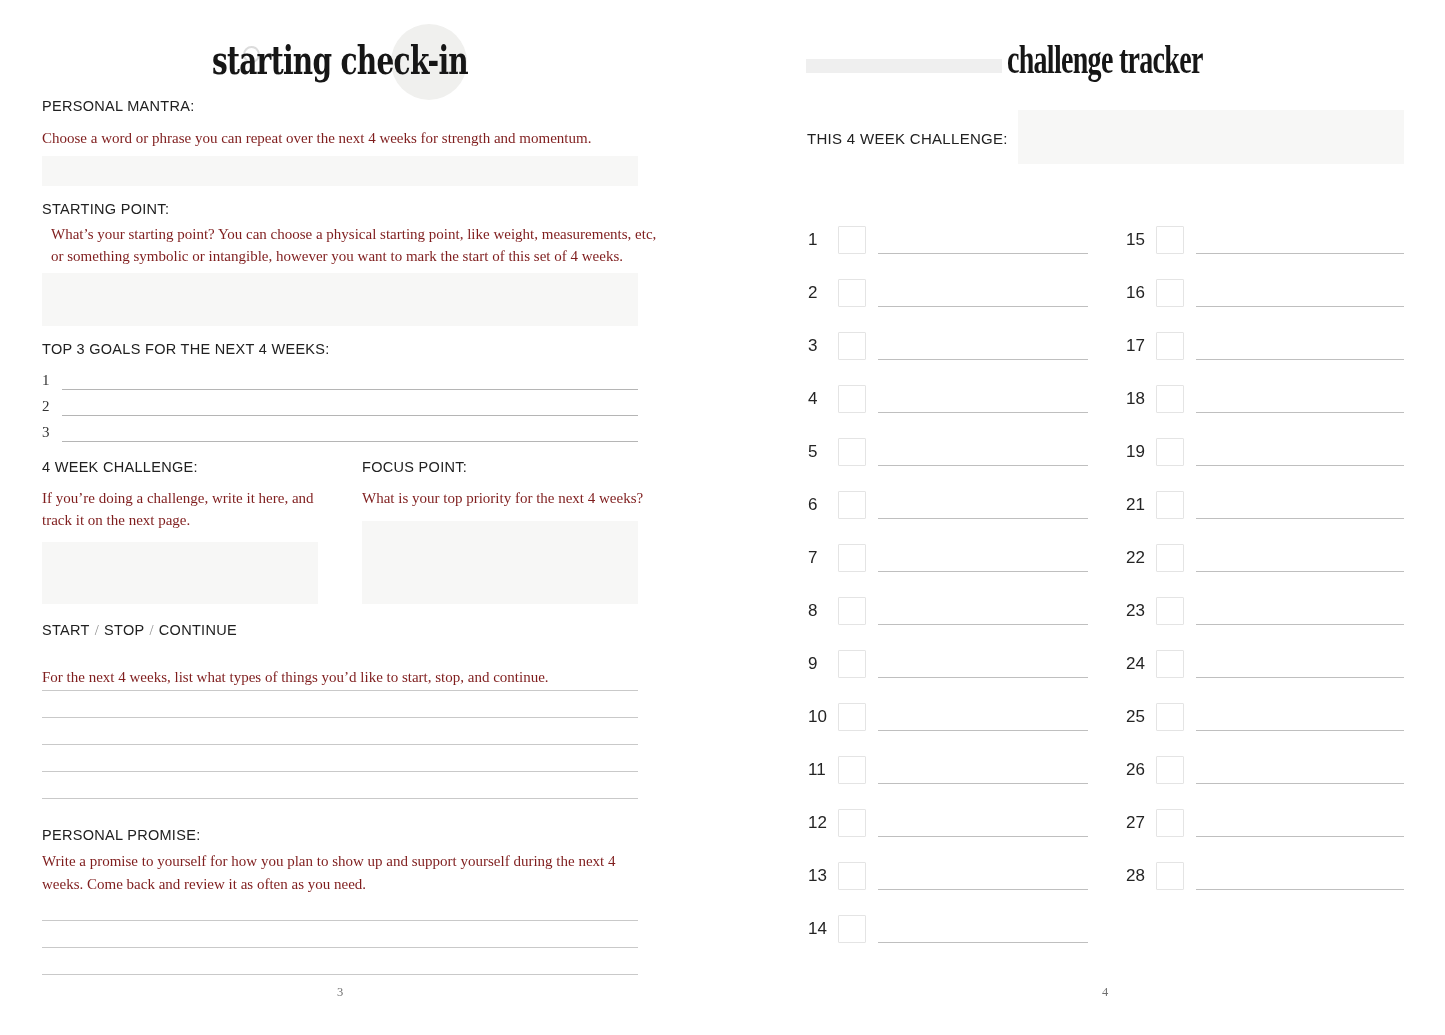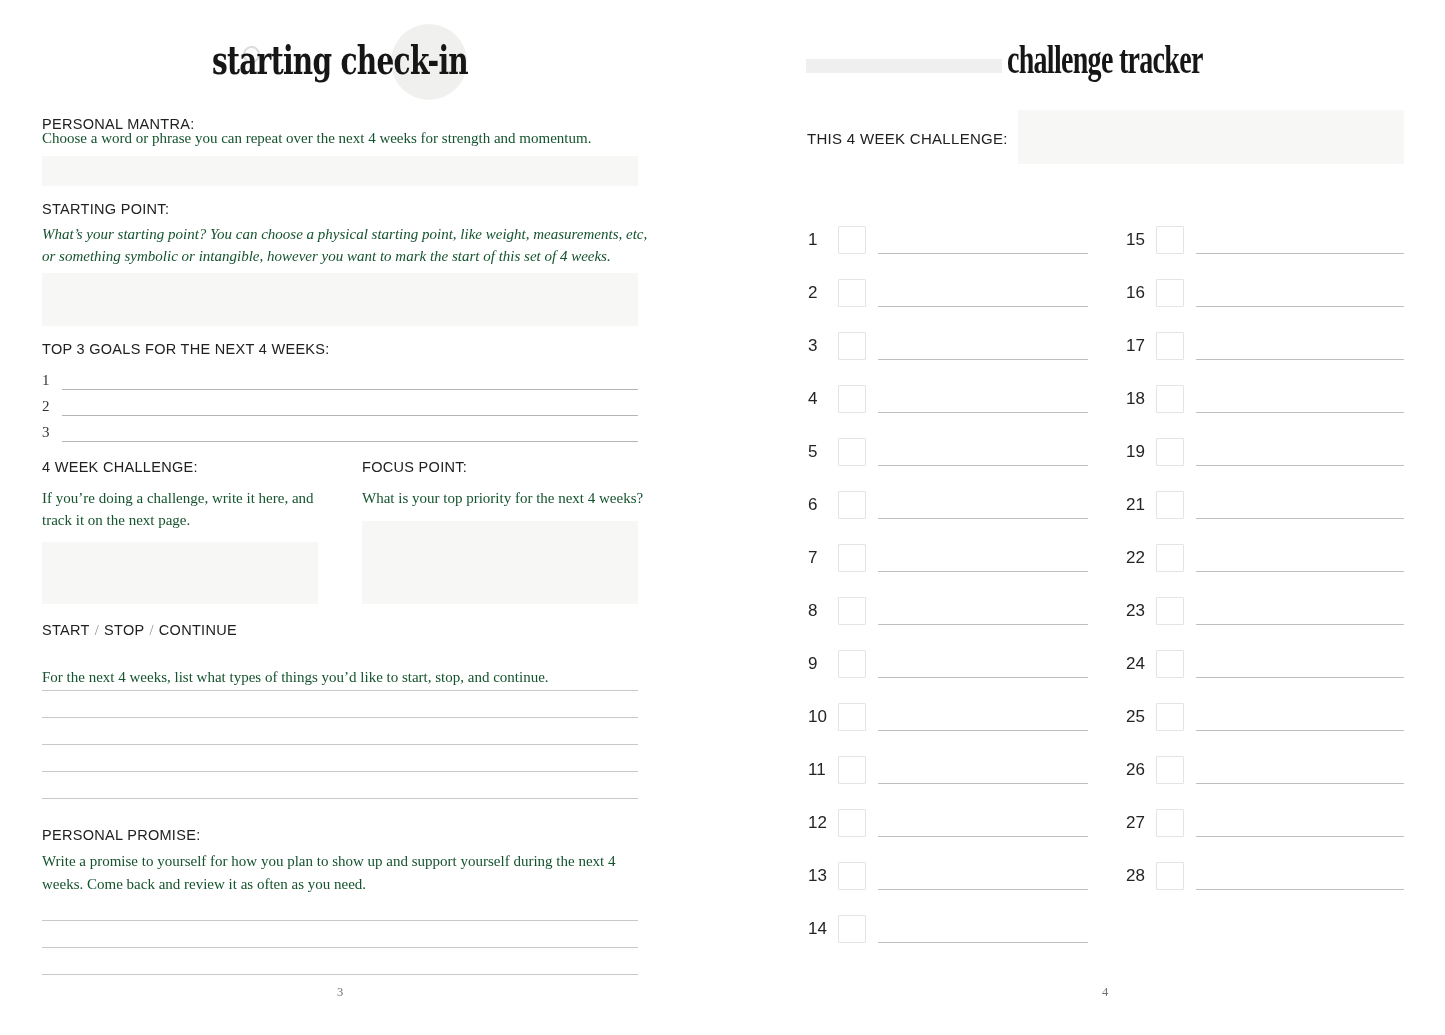--- a/index.html
+++ b/index.html
@@ -13,21 +13,21 @@
   
   .title{font-family:"DejaVu Serif",serif;font-weight:700;font-size:40px;color:#161616;
          letter-spacing:-1px;white-space:nowrap;line-height:44px;text-align:center;width:100%;z-index:2;}
   .squeeze{display:inline-block;transform:scaleX(.70);transform-origin:50% 50%;}
   .deco-circle{background:#f0f0ee;border-radius:50%;z-index:1;}
   .deco-ring{border:2px solid #dcdcdc;border-radius:50%;z-index:1;background:transparent;}
   .deco-bar{background:#efefef;z-index:1;}
 
   
   .label{font-size:14.5px;letter-spacing:.3px;color:#212121;white-space:nowrap;}
-  .serif{font-family:"Liberation Serif",serif;font-size:15px;color:#14532d;line-height:22px;}
+  .serif{font-family:"Liberation Serif",serif;font-size:15px;color:#7f1d1d;line-height:22px;}
   .line{white-space:nowrap;}
   .slash{color:#8f8f8f;font-family:"Liberation Serif",serif;font-weight:400;margin:0 5px;}
 
   
   .fill-box{background:#f7f7f6;}
   .rule{height:26px;border-bottom:1px solid #c9c9c9;}
   .goal-row{display:flex;align-items:flex-end;height:26px;}
   .goal-num{width:14px;font-family:"Liberation Serif",serif;font-size:15px;color:#333;margin-bottom:1px;}
   .goal-line{flex:1;border-bottom:1px solid #b5b5b5;margin-left:6px;}
 
@@ -48,26 +48,26 @@
 <div class="sheet">
 
   <section class="page page-left">
 
     <span class="deco-circle abs" style="left:349px;top:24px;width:76px;height:76px;"></span>
     <span class="deco-ring abs" style="left:201px;top:46px;width:13px;height:13px;"></span>
     <div class="title abs" style="left:0;top:38px;">
       <span class="squeeze">starting check-in</span>
     </div>
 
-    <div class="label abs" style="left:0;top:116px;">PERSONAL MANTRA:</div>
+    <div class="label abs" style="left:0;top:98px;">PERSONAL MANTRA:</div>
     <div class="serif line abs" style="left:0;top:127px;">Choose a word or phrase you can repeat over the next 4 weeks for strength and momentum.</div>
     <div class="fill-box abs" style="left:0;top:156px;width:596px;height:30px;"></div>
 
     <div class="label abs" style="left:0;top:201px;">STARTING POINT:</div>
-    <div class="serif abs" style="left:0;top:223px;font-style:italic;">
+    <div class="serif abs" style="left:9px;top:223px;">
       <div class="line">What’s your starting point? You can choose a physical starting point, like weight, measurements, etc,</div>
       <div class="line">or something symbolic or intangible, however you want to mark the start of this set of 4 weeks.</div>
     </div>
     <div class="fill-box abs" style="left:0;top:273px;width:596px;height:53px;"></div>
 
     <div class="label abs" style="left:0;top:341px;">TOP 3 GOALS FOR THE NEXT 4 WEEKS:</div>
     <div class="abs" style="left:0;top:364px;width:596px;">
 
         <div class="goal-row">
           <span class="goal-num">1</span>

